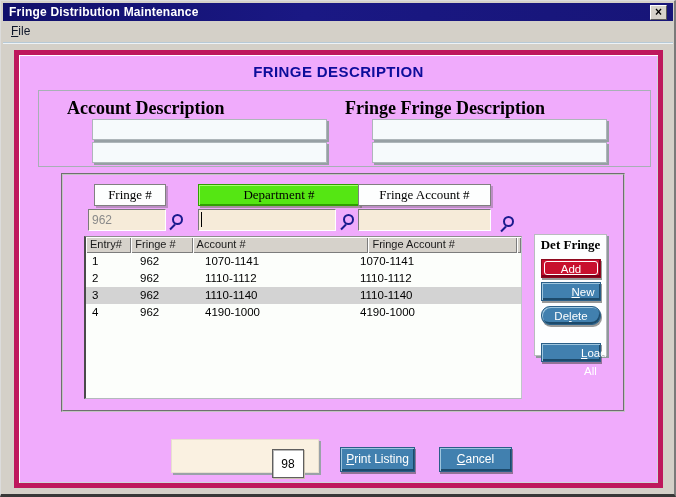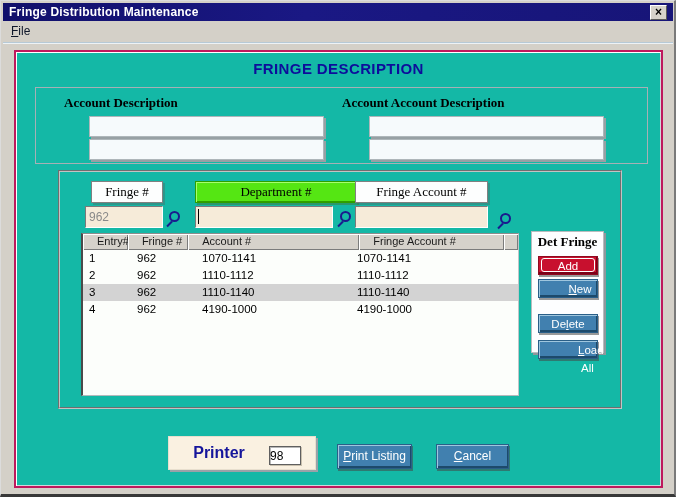--- a/index.html
+++ b/index.html
@@ -23,30 +23,30 @@
   
   .menubar { position:absolute; left:2px; top:21px; right:1px; height:19px; background:#d4d0c8; }
   .menu-item { position:absolute; left:8px; top:2px; font-size:12px; color:#0f172a; cursor:pointer; }
   .menu-sep { position:absolute; left:2px; top:41px; right:1px; height:2px; background:#b6c9d6;
               border-bottom:1px solid #edf2f6; }
 
   .mn { text-decoration:underline; }
 
   
   .main-panel { position:absolute; left:13px; top:49px; width:649px; height:438px;
-                background:#14b8a6; border:2px solid #be185d;
+                background:#f0abfc; border:5px solid #be185d;
                 box-shadow:inset 1px 1px 0 #ffffff, inset -1px -1px 0 #cfd6da; }
   .page-title { position:absolute; left:0; right:0; top:8px; text-align:center;
                 font-size:15px; font-weight:bold; color:#0d0d9b; letter-spacing:.4px; }
 
   
   .desc-panel { position:absolute; left:19px; top:35px; width:613px; height:77px;
                 border:1px solid #a7b0b5; }
   .desc-label { position:absolute; top:7px; font-family:"Liberation Serif", serif;
-                font-size:13px; font-weight:bold; color:#000; }
+                font-size:18px; font-weight:bold; color:#000; }
   .desc-label.left { left:28px; }
   .desc-label.right { left:306px; }
   .desc-box { position:absolute; width:235px; height:21px; background:#f6fafc;
               border:1px solid #aeb6ba; box-shadow:2px 2px 0 #97a0a4;
               font-size:12px; line-height:19px; padding-left:4px; color:#333; }
 
   
   .fringe-panel { position:absolute; left:42px; top:118px; width:564px; height:239px;
                   border:2px groove #c3c3c3; }
   .hdr-box { position:absolute; top:9px; height:22px; background:#fdfefe;
@@ -77,21 +77,21 @@
   .mag1 { left:106px; top:39px; }
   .mag2 { left:277px; top:39px; }
   .mag3 { left:437px; top:41px; }
 
   
   .grid { position:absolute; left:21px; top:61px; width:438px; height:163px;
           background:#fcfefb; border-top:1px solid #8c8c8c; border-left:2px solid #4a4a4a;
           border-right:1px solid #c0c6c9; border-bottom:1px solid #b3b9bc; overflow:hidden; }
   .grid-header { display:flex; height:16px; }
   .gh-cell { background:#d6d2cb; box-shadow:inset 1px 1px 0 #ffffff, inset -1px -1px 0 #7c7c7c;
-             font-size:11px; color:#1a1a1a; padding-left:14px; line-height:15px;
+             font-size:11px; color:#1a1a1a; padding-left:4px; line-height:15px;
              white-space:nowrap; overflow:hidden; cursor:pointer; }
   .gh-c0 { width:48px; } .gh-c1 { width:65px; } .gh-c2 { width:187px; }
   .gh-c3 { width:158px; } .gh-stub { flex:1; }
   .grid-row { display:flex; height:17px; font-size:11.5px; color:#000; cursor:pointer; }
   .grid-row.selected { background:#d3d3d3; }
   .gr-cell { padding-left:6px; line-height:16px; white-space:nowrap; overflow:hidden; }
   .gr-c0 { width:48px; } .gr-c1 { width:65px; } .gr-c2 { width:155px; } .gr-c3 { width:158px; }
 
   
   .det-panel { position:absolute; left:471px; top:59px; width:73px; height:122px;
@@ -100,31 +100,31 @@
                font-family:"Liberation Serif", serif; font-size:13px; font-weight:bold; color:#000; }
   .det-btn { position:absolute; left:6px; width:60px; height:19px; color:#fff;
              font-size:11.5px; text-align:center; line-height:18px; cursor:pointer; }
   .btn-blue { background:#4180af; border:1px solid #2a5f88;
               box-shadow:inset 1px 1px 0 #9fc6de, inset -1px -2px 0 #1d4a6b,
                          1px 2px 0 rgba(70,70,70,.55); }
   .btn-add { background:#c8102e; border:1px solid #8e0a20;
              box-shadow:inset -1px -2px 0 #7c0018, 1px 2px 0 rgba(70,70,70,.55); }
   .btn-add::before { content:""; position:absolute; left:2px; right:2px; top:1px; bottom:2px;
                      border:1px solid #ffffff; border-radius:3px; }
-  .det-b0 { top:24px; } .det-b1 { top:47px;padding-left:24px; } .det-b2 { top:82px; } .det-b3 { top:108px;padding-left:39px; }
+  .det-b0 { top:24px; } .det-b1 { top:47px;padding-left:24px; } .det-b2 { top:71px;border-radius:9px; } .det-b3 { top:108px;padding-left:39px; }
 
   
   .printer-panel { position:absolute; left:152px; top:384px; width:148px; height:34px;
                    background:#faf1e1; border:1px solid #e8dfce; box-shadow:2px 2px 0 #9aa2a8; }
   .printer-label { position:absolute; left:0; width:100px; top:7px; text-align:center;
                    font-size:16px; font-weight:bold; color:#15159b; }
-  .printer-input { position:absolute; left:100px; top:9px; width:32px; height:19px;
+  .printer-input { position:absolute; left:100px; top:9px; width:32px; height:29px;
                    background:#ffffff; border:1px solid #5f5f5f;
                    box-shadow:inset 1px 1px 0 #b8b8b8, 1px 1px 0 #c9c0ae;
-                   font-size:12px; color:#000; outline:none;
+                   font-size:12px; text-align:center; color:#000; outline:none;
                    font-family:"Liberation Sans", sans-serif; }
   .footer-btn { position:absolute; top:392px; height:25px; color:#fff; font-size:12px;
                 text-align:center; line-height:23px; cursor:pointer; }
   .btn-print { left:321px; width:75px; }
   .btn-cancel { left:420px; width:73px; }
 </style>
 </head>
 <body>
 
 <div id="window">
@@ -142,21 +142,21 @@
   <div class="menu-sep"></div>
 
   <div class="main-panel">
 
     <div class="page-title">FRINGE DESCRIPTION</div>
 
     <div class="desc-panel">
       <span class="desc-label left">Account Description</span>
       <div class="desc-box" style="left:53px; top:28px;"></div>
       <div class="desc-box" style="left:53px; top:51px;"></div>
-      <span class="desc-label right">Account Account Description</span>
+      <span class="desc-label right">Fringe Fringe Description</span>
       <div class="desc-box" style="left:333px; top:28px;"></div>
       <div class="desc-box" style="left:333px; top:51px;"></div>
     </div>
 
     <div class="fringe-panel">
 
       <div class="hdr-box hdr-fringe">Fringe #</div>
       <div class="hdr-box hdr-dept">Department #</div>
       <div class="hdr-box hdr-facct">Fringe Account #</div>
 
@@ -206,21 +206,20 @@
         <div class="det-title">Det Fringe</div>
         <div class="det-btn btn-add det-b0"><span></span><span class="mn">A</span><span>dd</span></div>
         <div class="det-btn btn-blue det-b1"><span></span><span class="mn">N</span><span>ew</span></div>
         <div class="det-btn btn-blue det-b2"><span>De</span><span class="mn">l</span><span>ete</span></div>
         <div class="det-btn btn-blue det-b3"><span></span><span class="mn">L</span><span>oad All</span></div>
       </div>
 
     </div>
 
     <div class="printer-panel">
-      <span class="printer-label">Printer</span>
       <input class="printer-input" value="98" style="">
     </div>
 
     <div class="footer-btn btn-blue btn-print"><span class="mn">P</span><span>rint Listing</span></div>
     <div class="footer-btn btn-blue btn-cancel"><span class="mn">C</span><span>ancel</span></div>
 
   </div>
 </div>
 
 </body></html>

